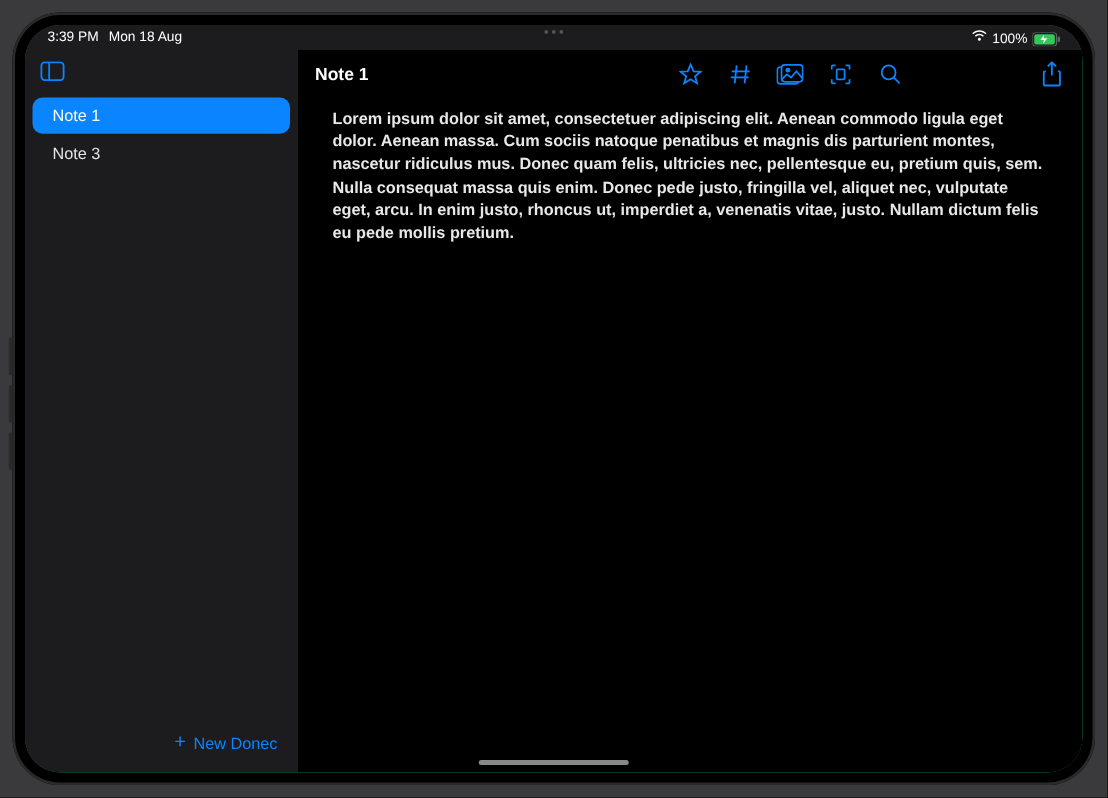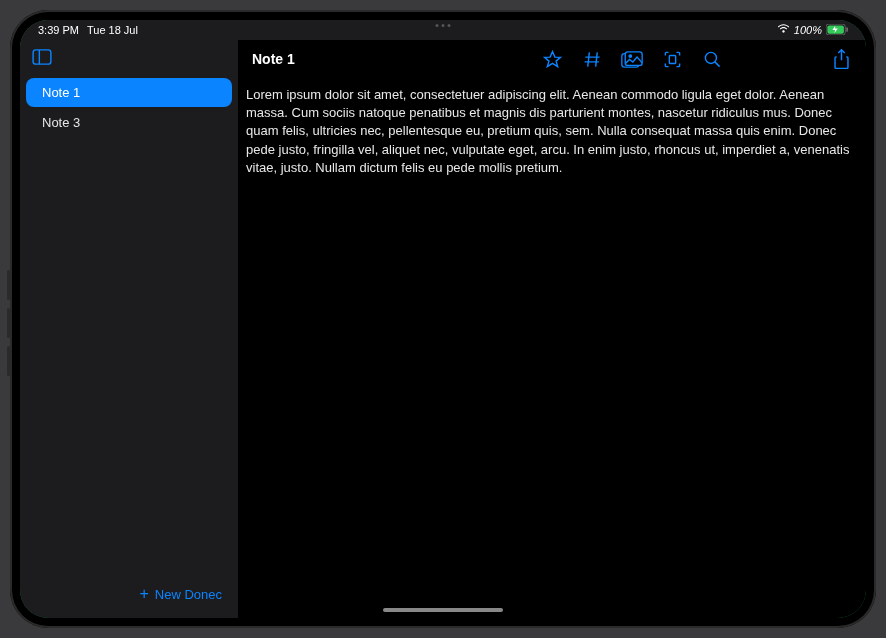--- a/index.html
+++ b/index.html
@@ -51,22 +51,21 @@
     
     .status-left {
       display: flex;
       gap: 8px;
       align-items: center;
     }
     
     .status-right {
       display: flex;
       gap: 4px;
-      align-items: flex-start;
-      font-style: italic;
+      align-items: flex-end;
     }
     
     .battery-icon {
       display: inline-flex;
       align-items: center;
     }
     
     .dots {
       position: absolute;
       top: 14px;
@@ -184,24 +183,25 @@
       color: #0a84ff;
       cursor: pointer;
       display: flex;
       align-items: center;
       justify-content: center;
       width: 22px;
       height: 22px;
     }
     
     .note-body {
-      padding: 8px 8px;
+      padding: 8px 28px;
       font-size: 13px;
       line-height: 1.4;
       color: #e8e8e8;
+      font-weight: bold;
     }
     
     .home-indicator {
       position: absolute;
       bottom: 16px;
       left: 50%;
       transform: translateX(-50%);
       width: 120px;
       height: 4px;
       background: #888;
@@ -235,21 +235,21 @@
   </div>
   <div class="dots">
     <span></span>
       <span></span>
       <span></span>
   </div>
   <div class="screen">
     <div class="status-bar">
       <div class="status-left">
         <span>3:39 PM</span>
-        <span>Tue 18 Jul</span>
+        <span>Mon 18 Aug</span>
       </div>
       <div class="status-right">
         <span>
           <svg width="13" height="10" viewBox="0 0 16 12" fill="white">
               <path d="M8 10.5c.8 0 1.5-.7 1.5-1.5S8.8 7.5 8 7.5 6.5 8.2 6.5 9s.7 1.5 1.5 1.5zm-3.5-4C5.4 5.6 6.6 5 8 5s2.6.6 3.5 1.5l1-1C11.2 4.2 9.7 3.5 8 3.5s-3.2.7-4.5 2l1 1zm-2.5-2.5C3.5 2.5 5.6 1.5 8 1.5s4.5 1 6 2.5l1-1C13.2 1.1 10.7 0 8 0S2.8 1.1 1 3l1 1z"></path>
             </svg>
         </span>
         <span>100%</span>
         <span class="battery-icon">
           <svg width="22" height="11" viewBox="0 0 24 12">

